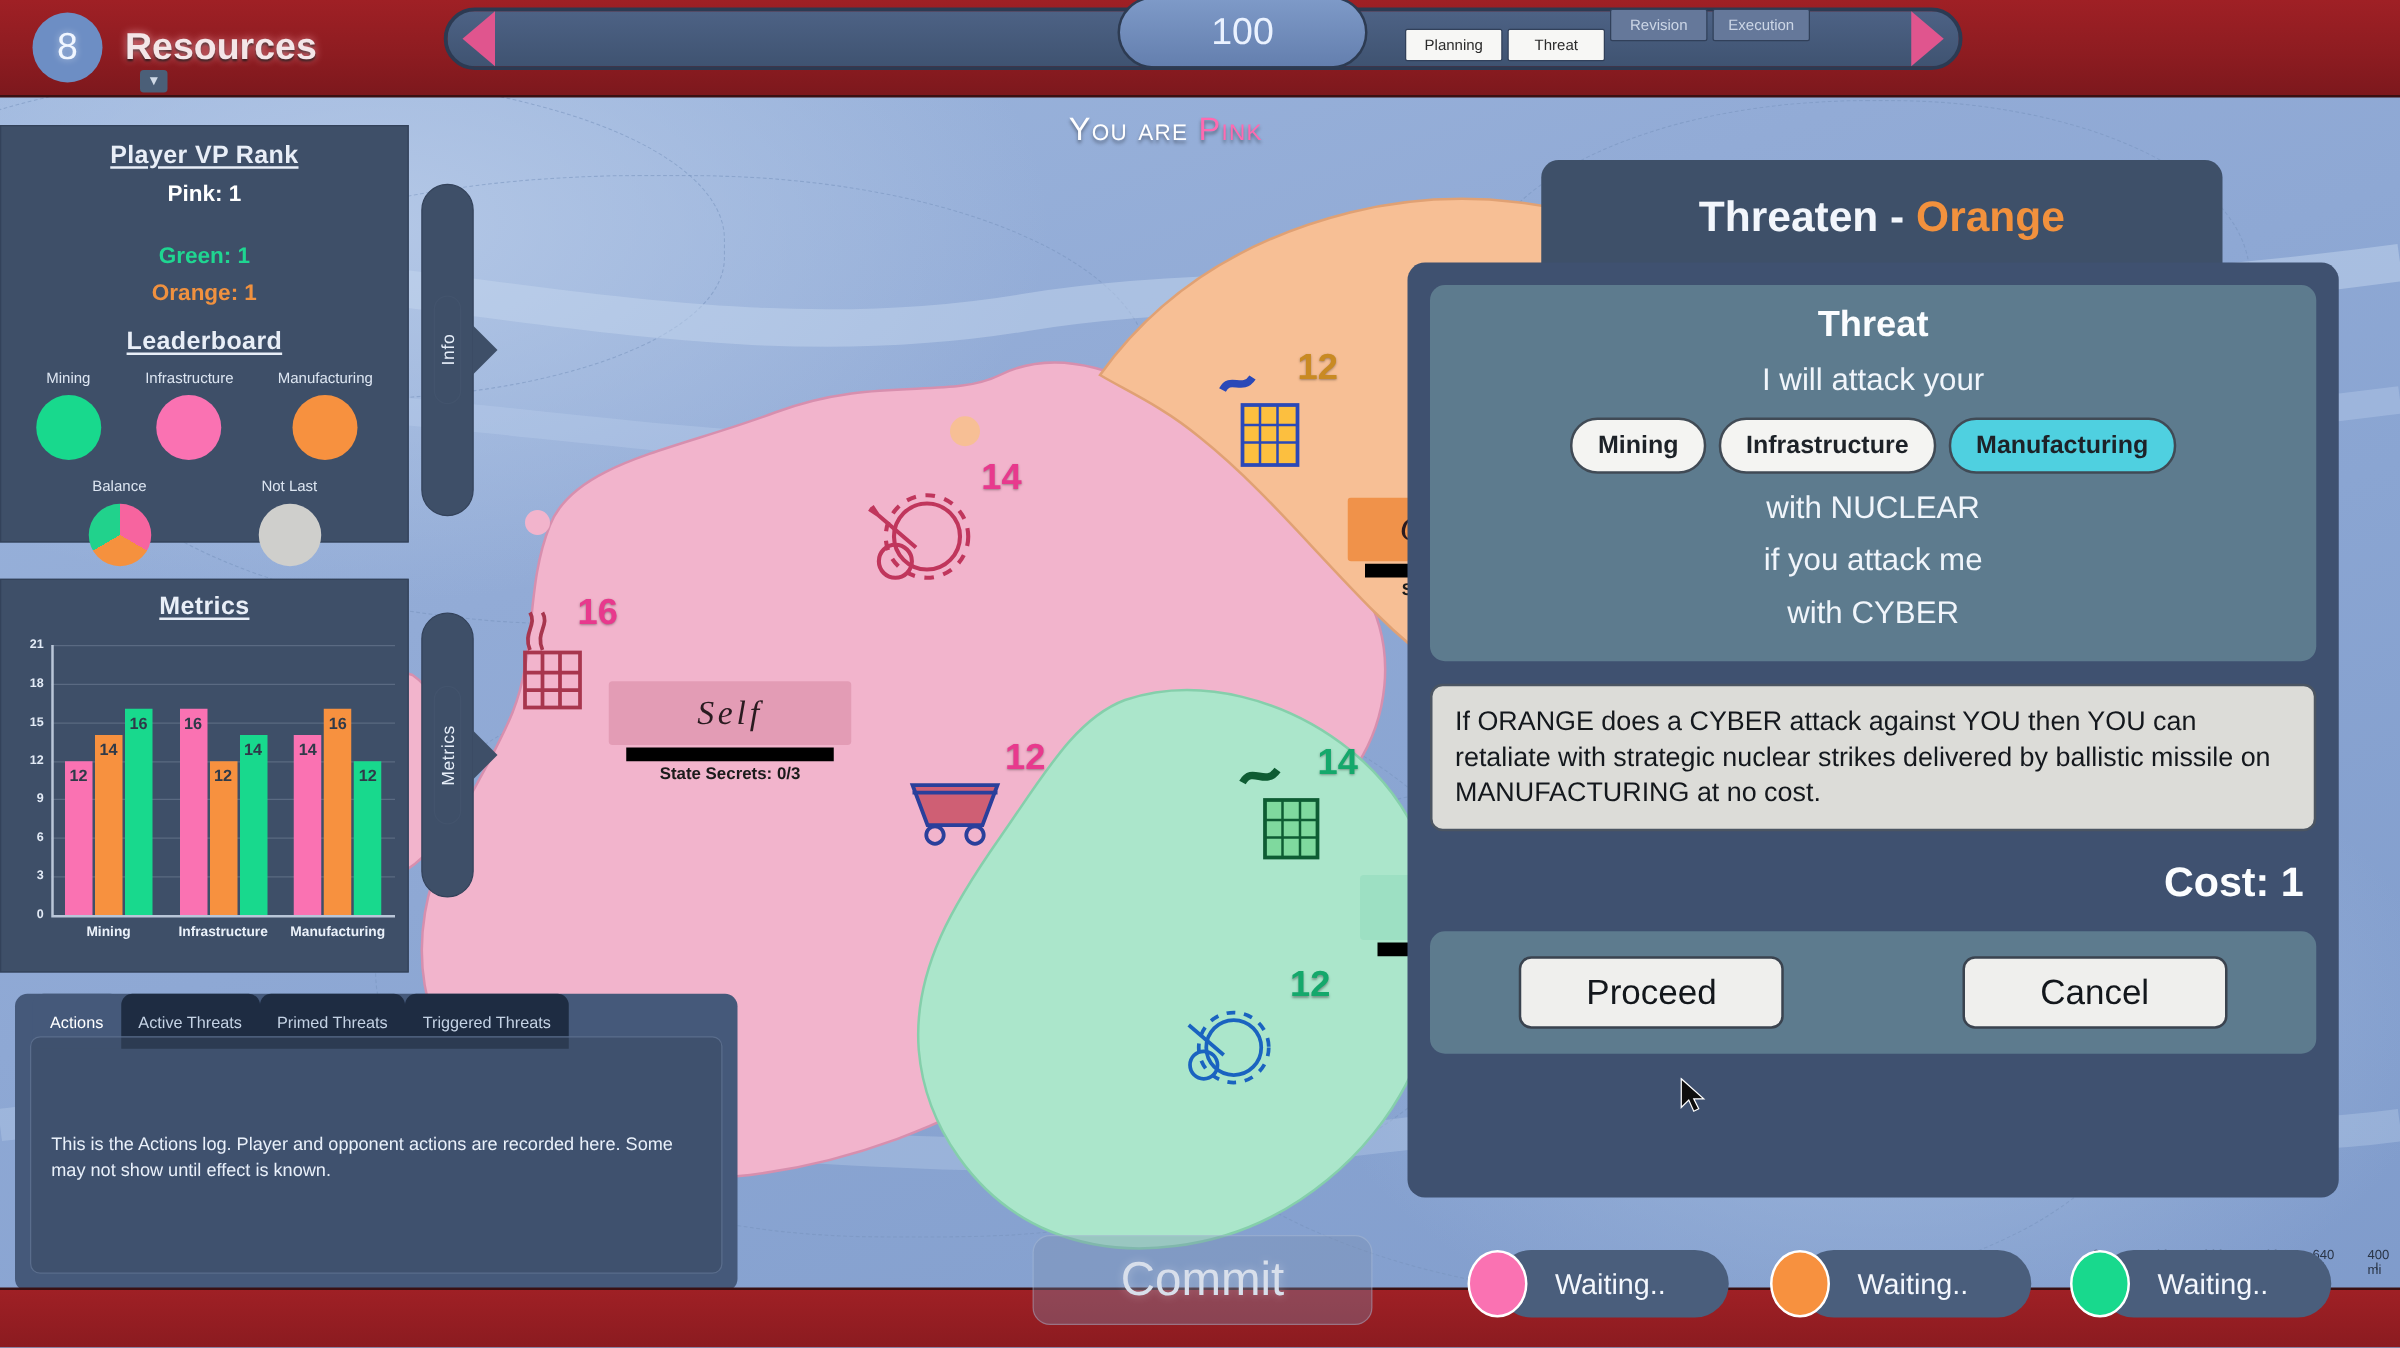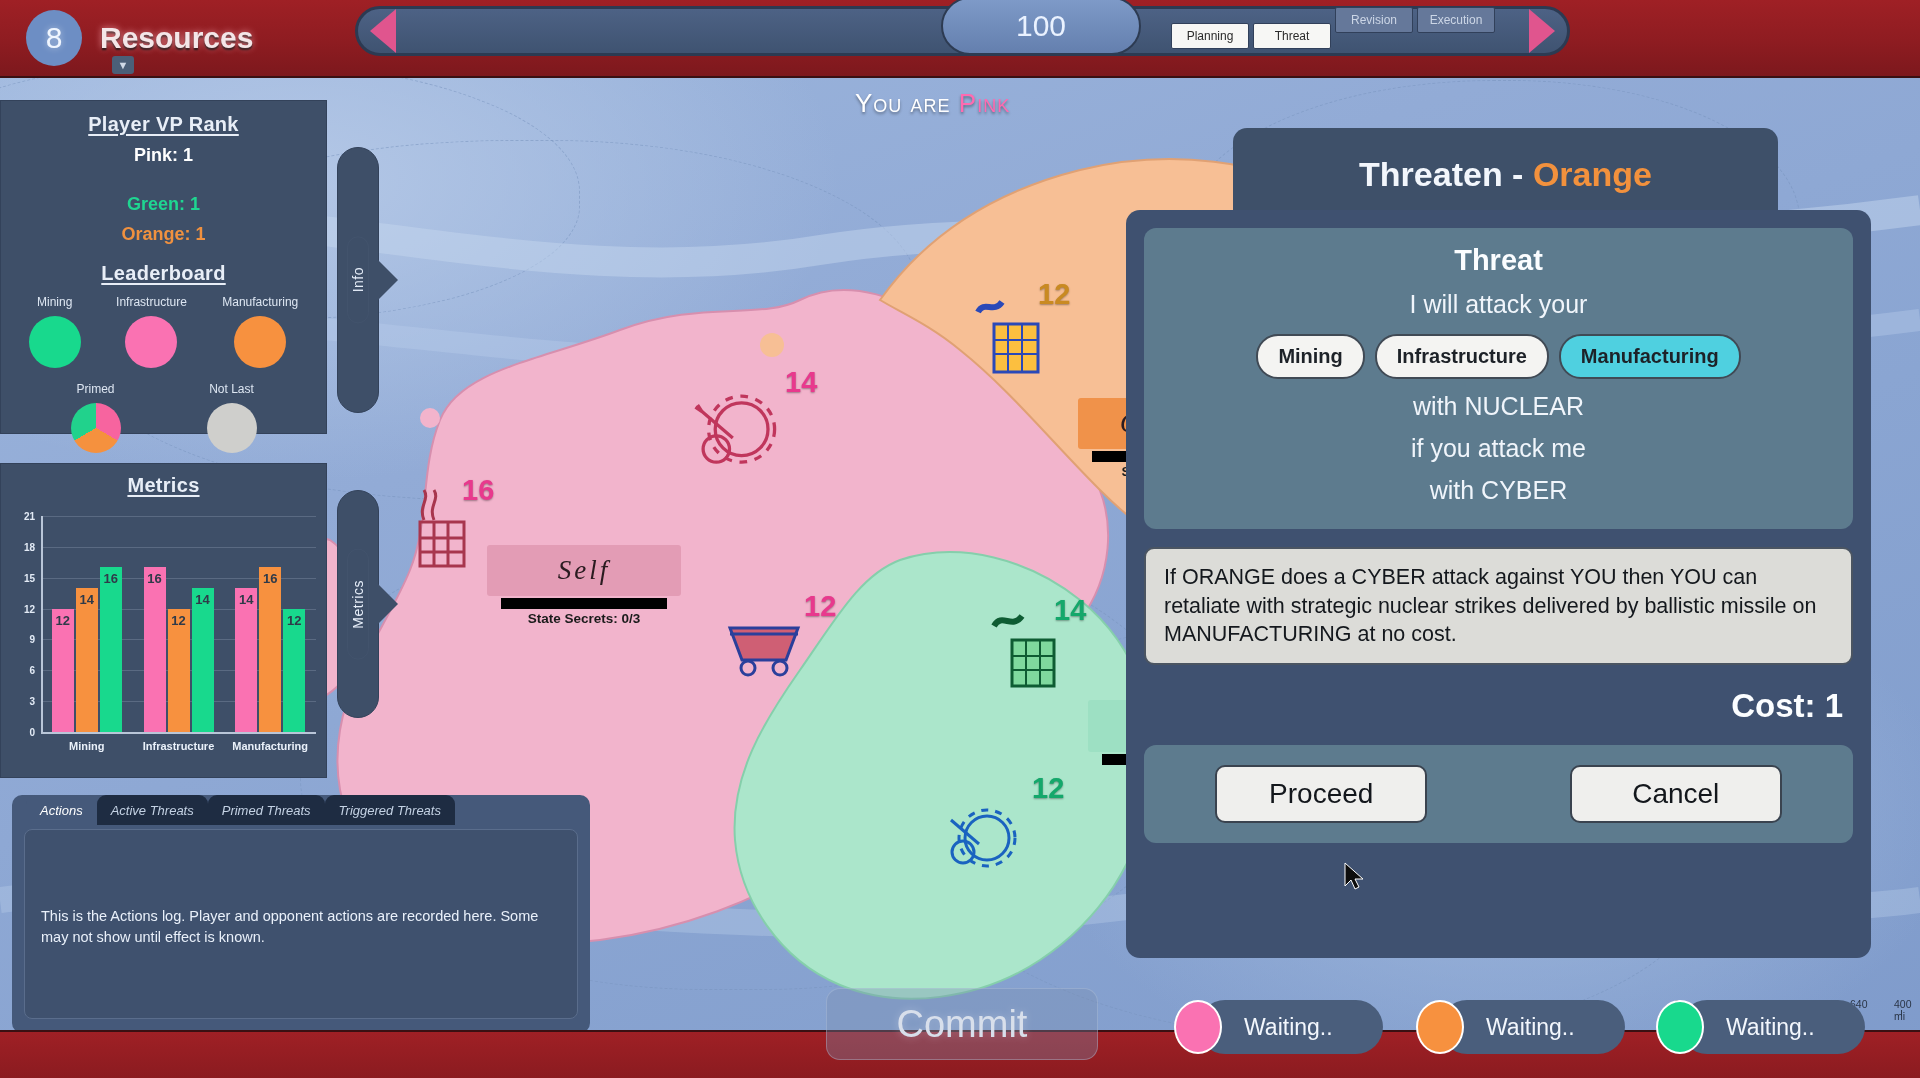--- a/index.html
+++ b/index.html
@@ -43,21 +43,21 @@
   #resources-caret {
     position: absolute; left: 112px; top: 46px;
     width: 22px; height: 18px; background: #4b5f78; border-radius: 3px;
     display: flex; align-items: center; justify-content: center;
     color: #cfd9e6; font-size: 11px;
   }
   #phase-bar-wrap {
     position: absolute; left: 355px; top: 6px; width: 1215px; height: 50px;
     background: linear-gradient(#4d6285, #3f5371);
     border: 3px solid #2c3a52; border-radius: 34px;
-    display: flex; align-items: center; gap: 47px;
+    display: flex; align-items: center;
   }
   .chevron-end {
     width: 0; height: 0; border-top: 22px solid transparent; border-bottom: 22px solid transparent;
   }
   #chev-left { margin-left: 12px; border-right: 26px solid #e0558e; }
   #chev-right { margin-right: 12px; border-left: 26px solid #e0558e; }
   #phase-track { flex: 1; height: 26px; margin: 0 8px; position: relative; }
   #timer-pill {
     position: absolute; left: 490px; top: -21px;
     width: 200px; height: 58px; border-radius: 30px;
@@ -143,21 +143,21 @@
     width: 0; height: 0;
     border-top: 20px solid transparent; border-bottom: 20px solid transparent;
     border-left: 20px solid #3e4f68;
   }
 
   
   #log-panel {
     position: absolute; left: 12px; top: 795px; width: 578px; height: 238px;
     background: #45597a; border-radius: 10px; z-index: 26;
   }
-  #log-tabs { display: flex; height: 30px; padding-left: 14px; font-style: italic; }
+  #log-tabs { display: flex; height: 44px; padding-left: 14px; }
   .log-tab {
     font-size: 13px; color: #dfe8f4;
     display: flex; align-items: center; justify-content: center;
     padding: 0 14px; border-radius: 9px 9px 0 0;
   }
   .log-tab.active { background: #45597a; color: #ffffff; }
   .log-tab.inactive { background: #1e2c42; color: #c4d2e4; }
   #log-body {
     position: absolute; left: 12px; top: 34px; width: 554px; height: 190px;
     background: #39496280; border: 1px solid #5a6d8c; border-radius: 8px;
@@ -437,21 +437,21 @@
         <div class="lb-cap">Infrastructure</div>
         <div class="lb-dot" style="background:#fa72b2;"></div>
       </div>
       <div class="lb-cell">
         <div class="lb-cap">Manufacturing</div>
         <div class="lb-dot" style="background:#f7913f;"></div>
       </div>
     </div>
     <div id="lb-row2">
       <div class="lb-cell">
-        <div class="lb-cap">Primed</div>
+        <div class="lb-cap">Balance</div>
         <div class="pie"></div>
       </div>
       <div class="lb-cell">
         <div class="lb-cap">Not Last</div>
         <div class="grey-dot"></div>
       </div>
     </div>
   </div>
 
   <div class="panel" id="metrics-panel">

